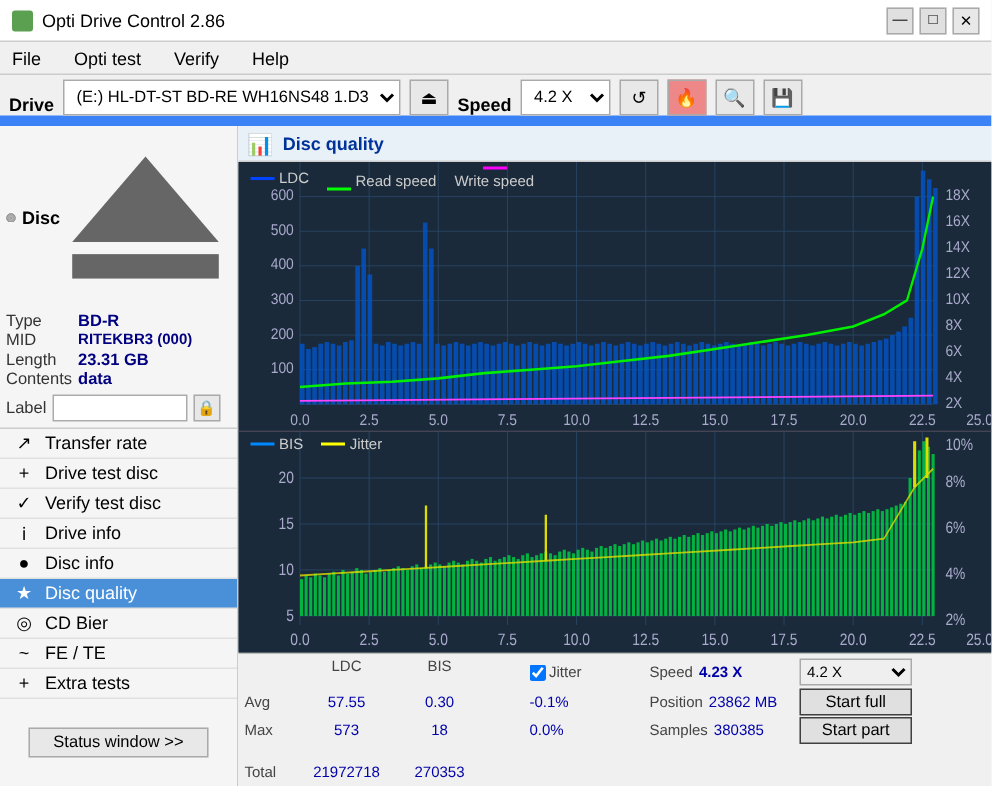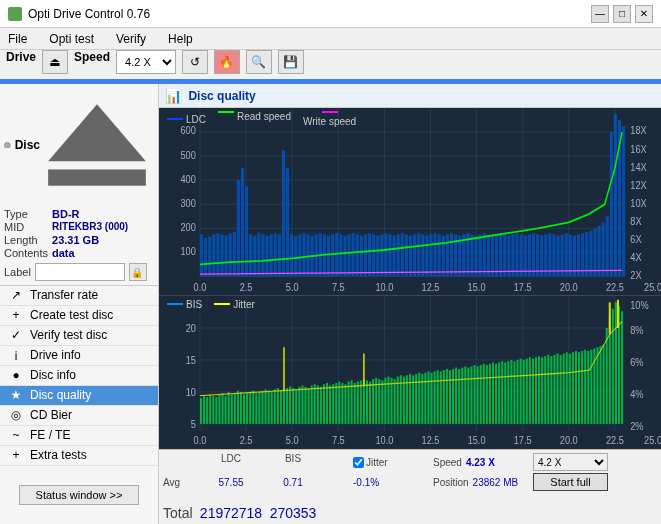--- a/index.html
+++ b/index.html
@@ -10,21 +10,21 @@
     .titlebar-left { display: flex; align-items: center; gap: 6px; font-size: 12px; }
     .titlebar-icon { width: 14px; height: 14px; background: #4a9; border-radius: 2px; display: inline-block; }
     .titlebar-controls { display: flex; gap: 4px; }
     .titlebar-btn { width: 18px; height: 18px; border: 1px solid #aaa; background: #e0e0e0; display: flex; align-items: center; justify-content: center; font-size: 10px; cursor: pointer; }
 
     
     .menubar { background: #f0f0f0; height: 22px; display: flex; align-items: center; padding: 0 4px; border-bottom: 1px solid #ccc; gap: 14px; }
     .menubar-item { font-size: 12px; cursor: pointer; padding: 2px 4px; text-align: right; }
 
     
-    .toolbar { background: #f0f0f0; height: 34px; display: flex; align-items: flex-start; padding: 0 6px; border-bottom: 5px solid #3b82f6; gap: 6px; }
+    .toolbar { background: #f0f0f0; height: 34px; display: flex; align-items: flex-end; padding: 0 6px; border-bottom: 7px solid #3b82f6; gap: 6px; }
     .toolbar-label { font-size: 12px; font-weight: bold; }
     .drive-select { height: 24px; font-size: 11px; background: white; border: 1px solid #aaa; padding: 0 4px; min-width: 220px; }
     .toolbar-btn { height: 24px; width: 26px; background: #e8e8e8; border: 1px solid #aaa; display: flex; align-items: center; justify-content: center; cursor: pointer; font-size: 12px; }
     .speed-label { font-size: 12px; font-weight: bold; }
     .speed-select { height: 24px; font-size: 11px; background: white; border: 1px solid #aaa; padding: 0 4px; width: 60px; }
 
     
     .main { display: flex; height: calc(524px - 84px); }
 
     
@@ -68,38 +68,41 @@
     svg { width: 100%; height: 100%; }
 
     .bottom-stats { background: #f0f0f0; border-top: 1px solid #bbb; padding: 3px 4px; }
   </style>
 </head>
 <body>
 
 <div class="titlebar">
   <div class="titlebar-left">
     <span class="titlebar-icon" style="width:14px;height:14px;background:#5ba050;border-radius:2px;display:inline-block;"></span>
-    <span>Opti Drive Control 0.76</span>
+    <span>Opti Drive Control 2.86</span>
   </div>
   <div class="titlebar-controls">
     <button class="titlebar-btn">—</button>
     <button class="titlebar-btn">□</button>
     <button class="titlebar-btn" style="background:#e8e8e8;">✕</button>
   </div>
 </div>
 
 <div class="menubar">
   <span class="menubar-item">File</span>
   <span class="menubar-item">Opti test</span>
   <span class="menubar-item">Verify</span>
   <span class="menubar-item">Help</span>
 </div>
 
 <div class="toolbar">
   <span class="toolbar-label">Drive</span>
+  <select class="drive-select">
+    <option>(E:)  HL-DT-ST BD-RE  WH16NS48 1.D3</option>
+  </select>
   <button class="toolbar-btn" title="Eject">⏏</button>
   <span class="speed-label">Speed</span>
   <select class="speed-select">
     <option>4.2 X</option>
   </select>
   <button class="toolbar-btn" title="Refresh">↺</button>
   <button class="toolbar-btn" title="Burn" style="background:#e88;">🔥</button>
   <button class="toolbar-btn" title="Scan">🔍</button>
   <button class="toolbar-btn" title="Save">💾</button>
 </div>
@@ -141,21 +144,21 @@
         <div class="label-icon-btn">🔒</div>
       </div>
     </div>
 
     <div class="nav-item">
       <span class="nav-icon">↗</span>
       <span>Transfer rate</span>
     </div>
     <div class="nav-item">
       <span class="nav-icon">+</span>
-      <span>Create test disc</span>
+      <span>Drive test disc</span>
     </div>
     <div class="nav-item">
       <span class="nav-icon">✓</span>
       <span>Verify test disc</span>
     </div>
     <div class="nav-item">
       <span class="nav-icon">ℹ</span>
       <span>Drive info</span>
     </div>
     <div class="nav-item">
@@ -195,21 +198,21 @@
 
     <div class="charts-container">
 
       <div class="chart-upper">
 
         <div style="position:absolute;top:3px;left:8px;display:flex;gap:12px;z-index:10;">
           <div style="display:flex;align-items:center;gap:3px;">
             <div style="width:16px;height:2px;background:#0044ff;"></div>
             <span style="color:#ccc;font-size:10px;">LDC</span>
           </div>
-          <div style="display:flex;align-items:flex-start;gap:3px;">
+          <div style="display:flex;align-items:flex-end;gap:3px;">
             <div style="width:16px;height:2px;background:#00ff00;"></div>
             <span style="color:#ccc;font-size:10px;">Read speed</span>
           </div>
           <div style="display:flex;align-items:center;gap:3px;flex-direction:column;">
             <div style="width:16px;height:2px;background:#ff00ff;"></div>
             <span style="color:#ccc;font-size:10px;">Write speed</span>
           </div>
         </div>
 
         <svg viewBox="0 0 490 155" preserveAspectRatio="none" style="position:absolute;top:0;left:0;width:100%;height:100%;">
@@ -605,32 +608,44 @@
           <span style="color:#0000aa;font-weight:bold;">4.23 X</span>
         </div>
         <select style="height:18px;font-size:10px;border:1px solid #aaa;">
           <option>4.2 X</option>
         </select>
       </div>
 
       <div style="display:grid;grid-template-columns:36px 64px 60px 30px 80px 100px 75px;font-size:10px;align-items:center;margin-bottom:1px;">
         <span style="color:#444;">Avg</span>
         <span style="color:#0000aa;text-align:center;">57.55</span>
-        <span style="color:#0000aa;text-align:center;">0.71</span>
+        <span style="color:#0000aa;text-align:center;">0.30</span>
         <span></span>
         <span style="color:#0000aa;">-0.1%</span>
         <div style="display:flex;align-items:center;gap:4px;">
           <span style="color:#444;">Position</span>
           <span style="color:#0000aa;">23862 MB</span>
         </div>
         <button class="start-btn">Start full</button>
       </div>
 
-
-      <div style="display:grid;grid-template-columns:36px 64px 60px 30px 80px 100px 75px;font-size:14px;align-items:center;margin-top:14px;">
+      <div style="display:grid;grid-template-columns:36px 64px 60px 30px 80px 100px 75px;font-size:10px;align-items:center;margin-bottom:1px;">
+        <span style="color:#444;">Max</span>
+        <span style="color:#0000aa;text-align:center;">573</span>
+        <span style="color:#0000aa;text-align:center;">18</span>
+        <span></span>
+        <span style="color:#0000aa;">0.0%</span>
+        <div style="display:flex;align-items:center;gap:4px;">
+          <span style="color:#444;">Samples</span>
+          <span style="color:#0000aa;">380385</span>
+        </div>
+        <button class="start-btn">Start part</button>
+      </div>
+
+      <div style="display:grid;grid-template-columns:36px 64px 60px 30px 80px 100px 75px;font-size:10px;align-items:center;margin-top:14px;">
         <span style="color:#444;">Total</span>
         <span style="color:#0000aa;text-align:center;">21972718</span>
         <span style="color:#0000aa;text-align:center;">270353</span>
         <span></span>
         <span></span>
         <span></span>
         <span></span>
       </div>
     </div>
   </div>

